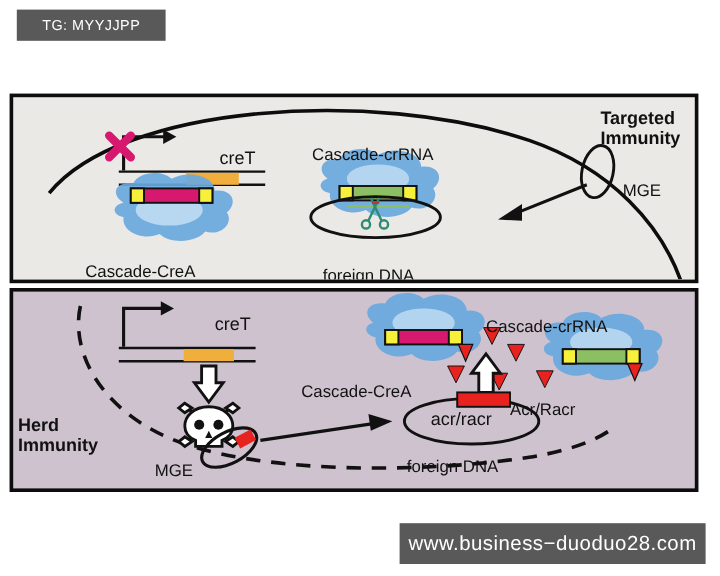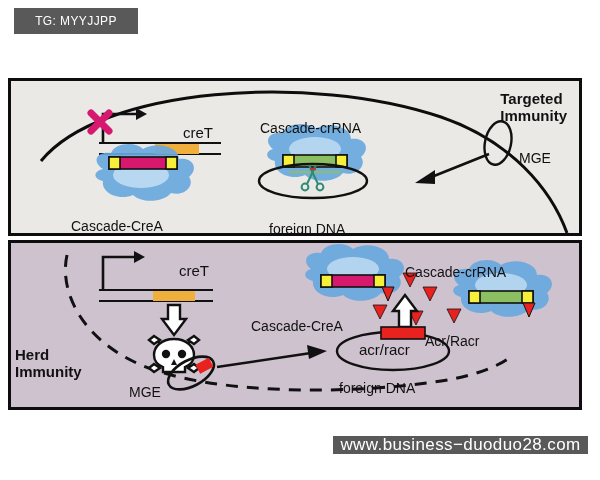--- a/index.html
+++ b/index.html
@@ -29,21 +29,21 @@
     left: 14px;
     top: 8px;
     width: 124px;
     height: 26px;
     font-size: 12px;
   }
   #site-watermark {
     left: 333px;
     top: 436px;
     width: 255px;
-    height: 18px;
+    height: 34px;
     font-size: 17px;
   }
 
   
   #figure {
     position: absolute;
     left: 8px;
     top: 78px;
     width: 574px;
     height: 332px;

